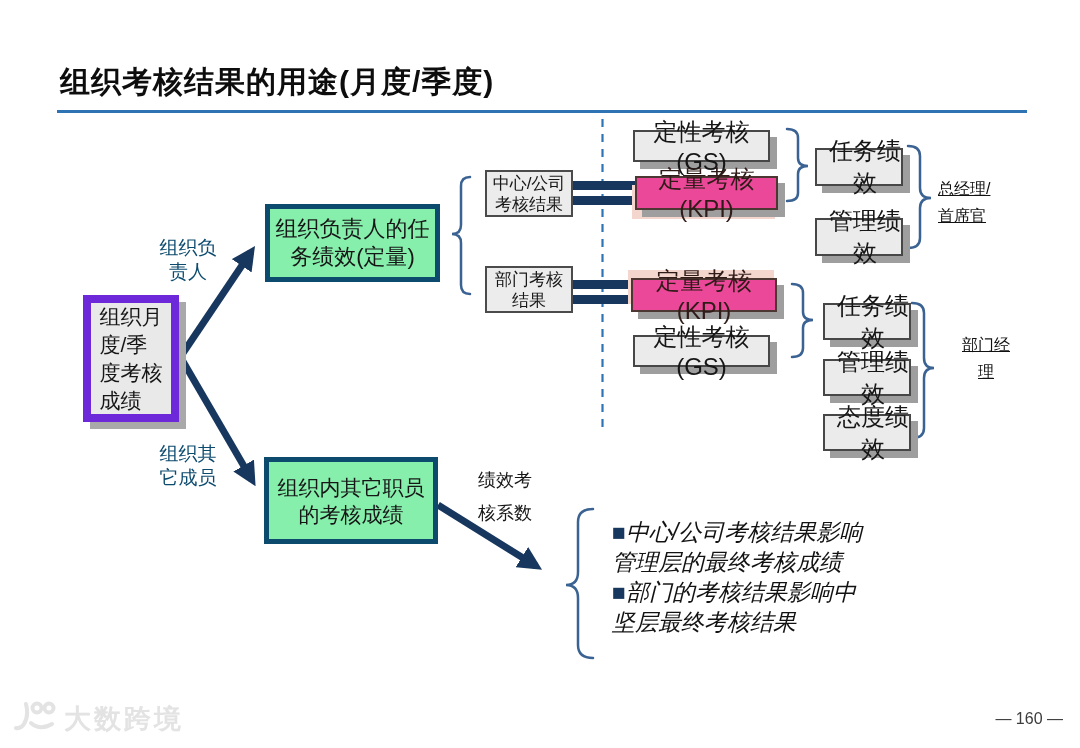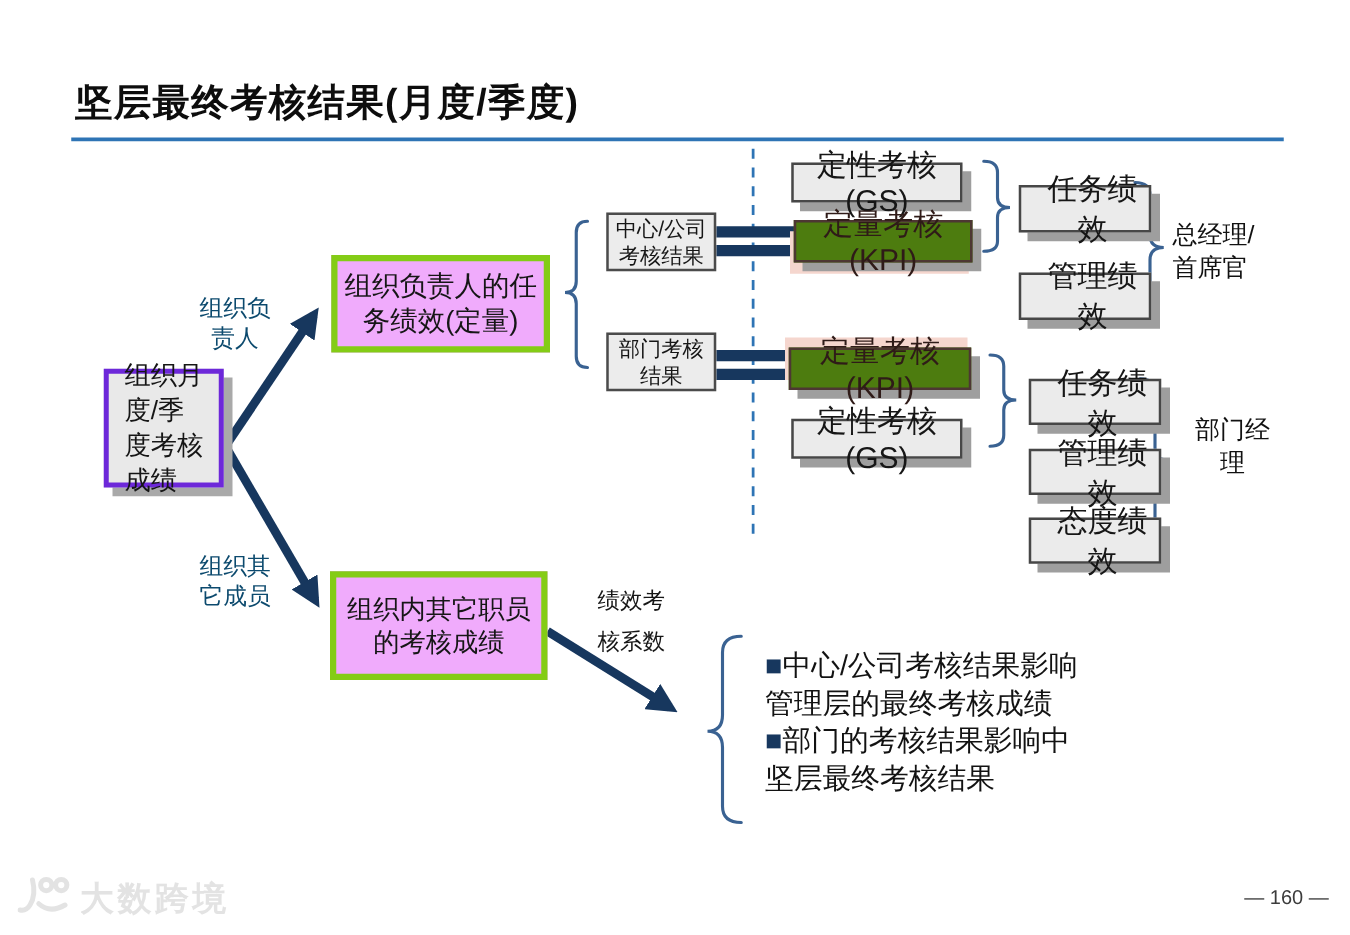--- a/index.html
+++ b/index.html
@@ -8,79 +8,79 @@
 
   .abs{position:absolute;}
   .pre{white-space:pre-line;}
 
   .page-title{left:60px;top:62px;font-size:30px;font-weight:bold;color:#0d0d0d;letter-spacing:1px;}
   .title-rule{left:57px;top:110px;width:970px;height:3px;background:#2e74b5;}
 
   .box{display:flex;align-items:center;justify-content:center;text-align:center;
        color:#161616;box-sizing:border-box;}
 
-  .source-box{left:83px;top:295px;width:96px;height:95px;background:#e9e9e9;
-      border:4px solid #6d28d9;box-shadow:7px 7px 0 #a9a9a9;font-size:21px;line-height:28px;text-align:left;}
+  .source-box{left:83px;top:295px;width:96px;height:127px;background:#e9e9e9;
+      border:8px solid #6d28d9;box-shadow:7px 7px 0 #a9a9a9;font-size:21px;line-height:28px;text-align:left;}
 
   .branch-label{font-size:19px;line-height:24px;text-align:center;color:#0c4a6e;}
   .branch-top{left:150px;top:236px;width:76px;}
   .branch-bottom{left:150px;top:442px;width:76px;}
 
-  .bold-box{background:#f0abfc;border:5px solid #84cc16;font-size:22px;line-height:28px;}
+  .bold-box{background:#86efac;border:5px solid #0c4a6e;font-size:22px;line-height:28px;}
   .bold-box-1{left:265px;top:204px;width:175px;height:78px;}
   .bold-box-2{left:264px;top:457px;width:174px;height:87px;font-size:21px;line-height:27px;}
 
   .result-box{background:#ececec;border:2px solid #4b4b4b;font-size:17px;line-height:21px;}
   .result-box-a{left:485px;top:170px;width:88px;height:47px;}
   .result-box-b{left:485px;top:266px;width:88px;height:47px;}
 
   .shadow-box{background:#ebebeb;border:2px solid #474747;box-shadow:7px 7px 0 #9e9e9e;font-size:24px;}
   .gs-top{left:633px;top:130px;width:137px;height:32px;}
-  .kpi-box{background:#4d7c0f;border:2px solid #4d3733;color:#2f1b18;}
+  .kpi-box{background:#ec4899;border:2px solid #4d3733;color:#2f1b18;}
   .kpi-top{left:635px;top:176px;width:143px;height:34px;box-shadow:7px 7px 0 #9e9e9e,-3px 9px 0 #f5d6ce;}
   .kpi-bottom{left:631px;top:278px;width:146px;height:34px;box-shadow:7px 7px 0 #9e9e9e,-3px -8px 0 #f5d6ce;}
   .gs-bottom{left:633px;top:335px;width:137px;height:32px;}
 
-  .outcome{width:106px;height:38px;padding-left:12px;}
+  .outcome{width:88px;height:38px;padding-left:12px;}
   .out-t1{left:815px;top:148px;}
   .out-t2{left:815px;top:218px;}
   .out-b1{left:823px;top:303px;height:37px;}
   .out-b2{left:823px;top:359px;height:37px;}
   .out-b3{left:823px;top:414px;height:37px;}
 
-  .role-label{font-size:20px;line-height:27px;color:#111111;}
+  .role-label{font-size:16px;line-height:27px;color:#111111;text-decoration:underline;}
   .role-top{left:938px;top:175px;text-align:left;}
   .role-bottom{left:946px;top:331px;width:80px;text-align:center;}
 
   .coef-label{left:478px;top:464px;font-size:18px;line-height:33px;color:#161616;}
 
   .bar{position:absolute;background:#17375e;height:9px;}
   .bar-t1{left:573px;top:181px;width:64px;}
   .bar-t2{left:573px;top:196px;width:64px;}
   .bar-b1{left:573px;top:280px;width:60px;}
   .bar-b2{left:573px;top:295px;width:60px;}
 
   .notes{left:612px;top:517px;width:334px;font-size:23px;line-height:30px;color:#121212;}
-  .note-item{margin:0;}
+  .note-item{margin:0;font-style:italic;}
   .note-marker{color:#17375e;}
   .note-text{white-space:pre-line;}
 
   .watermark{left:14px;top:698px;display:flex;align-items:center;color:#e3e3e3;}
   .watermark-text{font-size:27px;font-weight:bold;letter-spacing:3px;margin-left:6px;}
 
   .page-number{left:953px;top:710px;width:110px;text-align:right;font-size:16px;color:#3c3c3c;}
 
   svg.overlay{position:absolute;left:0;top:0;}
 </style>
 </head>
 <body>
 
 <div class="slide">
 
-  <div class="abs page-title">坚层最终考核结果(月度/季度)</div>
+  <div class="abs page-title">组织考核结果的用途(月度/季度)</div>
   <div class="abs title-rule"></div>
 
   <svg class="overlay" width="1080" height="748" viewBox="0 0 1080 748">
     <defs>
       <marker id="ah" viewBox="0 0 10 10" refX="7" refY="5" markerWidth="3.4" markerHeight="3.4" orient="auto" markerUnits="strokeWidth">
         <path d="M0 0 L10 5 L0 10 z" fill="#17375e"></path>
       </marker>
     </defs>
 
     <line x1="602.5" y1="119" x2="602.5" y2="427" stroke="#2e74b5" stroke-width="2.2" stroke-dasharray="8 7"></line>

